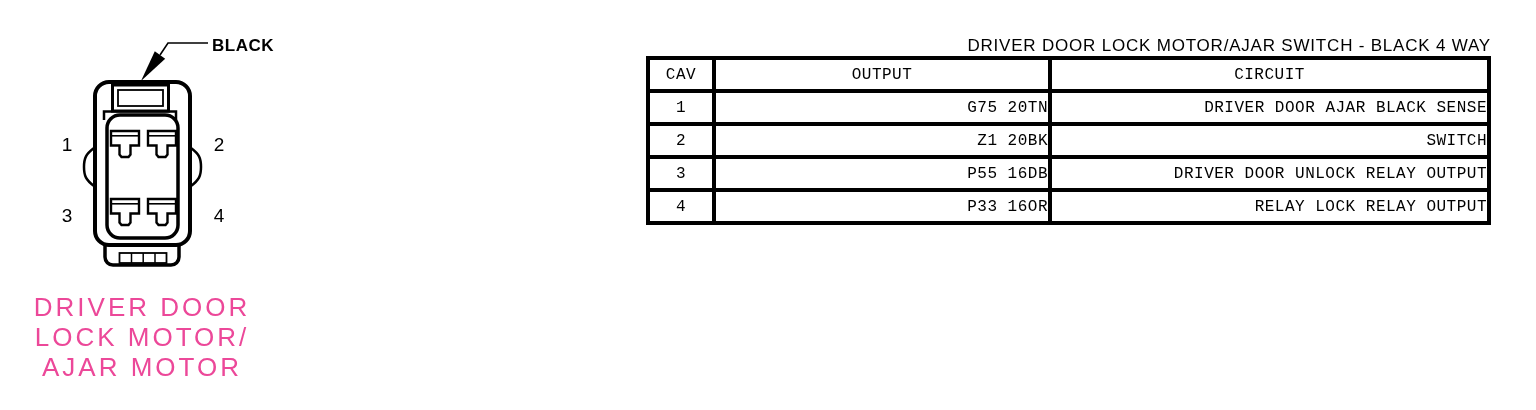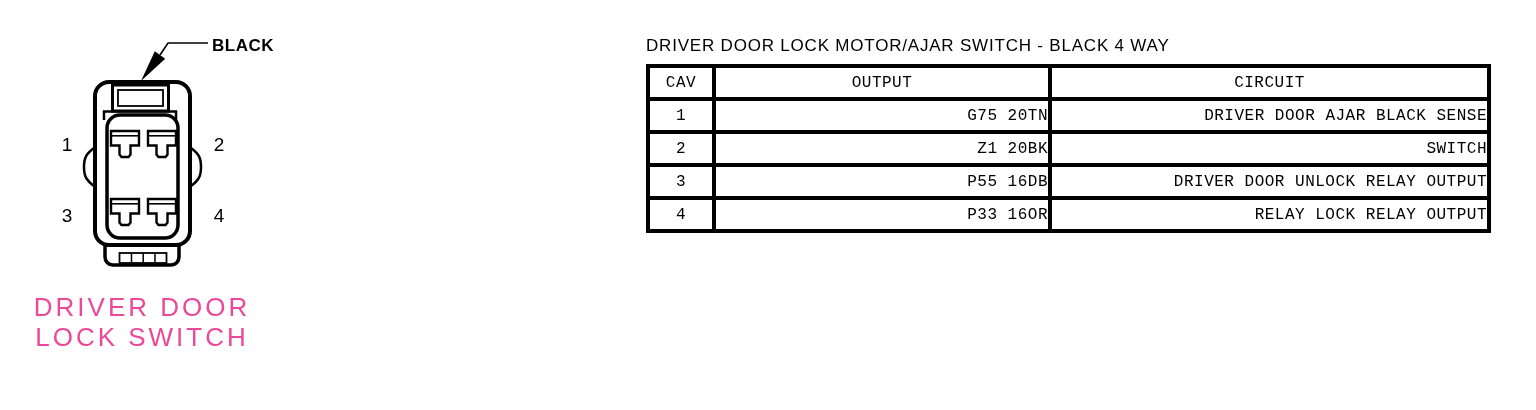--- a/index.html
+++ b/index.html
@@ -56,25 +56,25 @@
   }
 
   
   .table-area {
     position: absolute;
     left: 646px;
     top: 36px;
     width: 845px;
   }
   .table-title {
-    text-align: left;
+    text-align: right;
     font-size: 17px;
     letter-spacing: 0.8px;
     line-height: 20px;
-    margin-bottom: 8px;
+    margin-bottom: 0;
     white-space: nowrap;
   }
   table.pinout {
     border-collapse: collapse;
     table-layout: fixed;
     width: 845px;
     border: 4px solid #000;
   }
   table.pinout col.c-cav { width: 66px; }
   table.pinout col.c-circuit { width: 336px; }
@@ -148,21 +148,22 @@
     <text class="svg-label pin-num" x="219" y="222">4</text>
 
     <polyline class="ln" stroke-width="1.6" points="208,43 168,43 160,55"></polyline>
     <polygon class="solid" points="141,81 165.2,58.8 154.8,51.2"></polygon>
 
     <text class="svg-label color-label-text" x="212" y="51">BLACK</text>
   </svg>
 
   <div class="diagram-caption">
     <div>DRIVER DOOR</div>
-    <div>LOCK SWITCH</div>
+    <div>LOCK MOTOR/</div>
+    <div>AJAR MOTOR</div>
   </div>
 
   <div class="table-area">
     <div class="table-title">DRIVER DOOR LOCK MOTOR/AJAR SWITCH - BLACK 4 WAY</div>
 
     <table class="pinout">
       <colgroup>
         <col class="c-cav">
           <col class="c-circuit">
           <col class="c-function">

